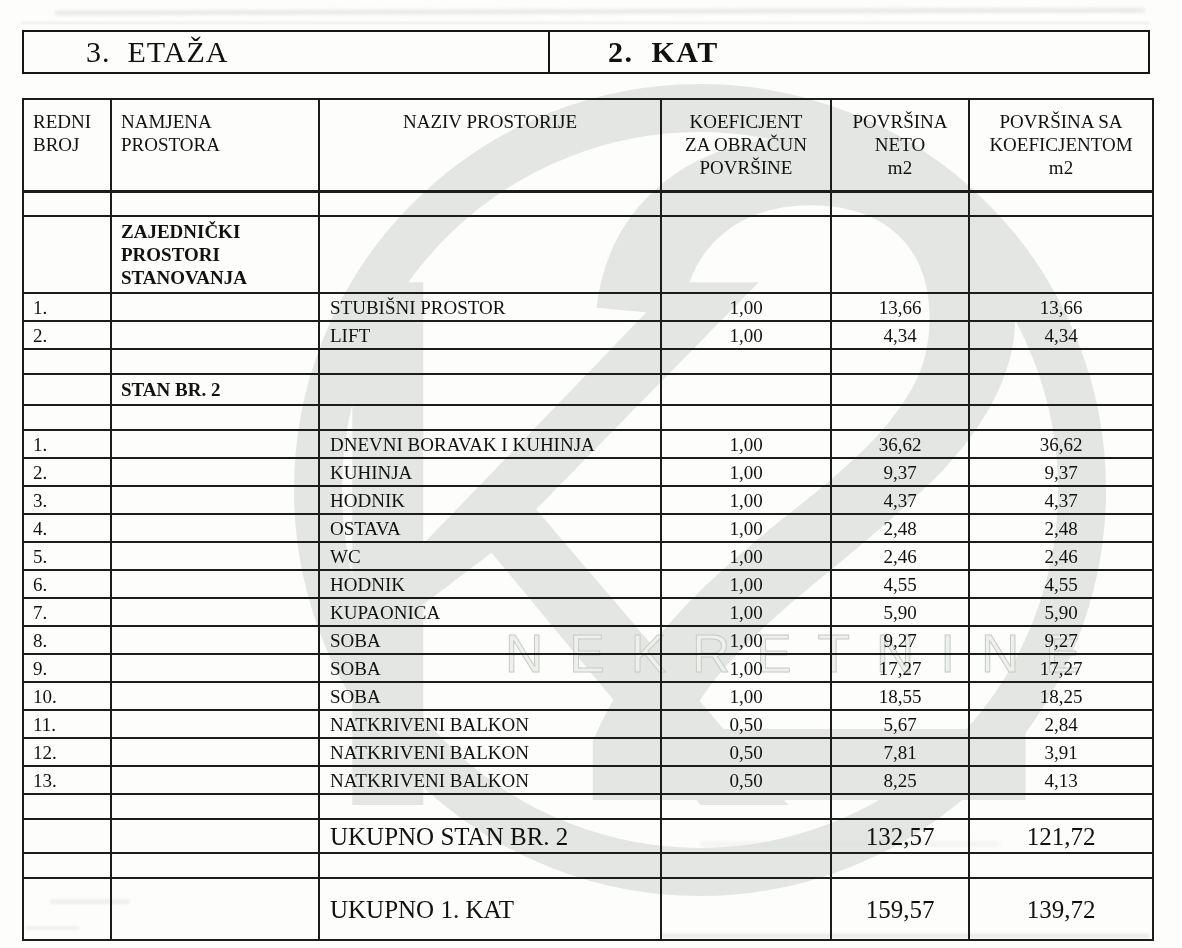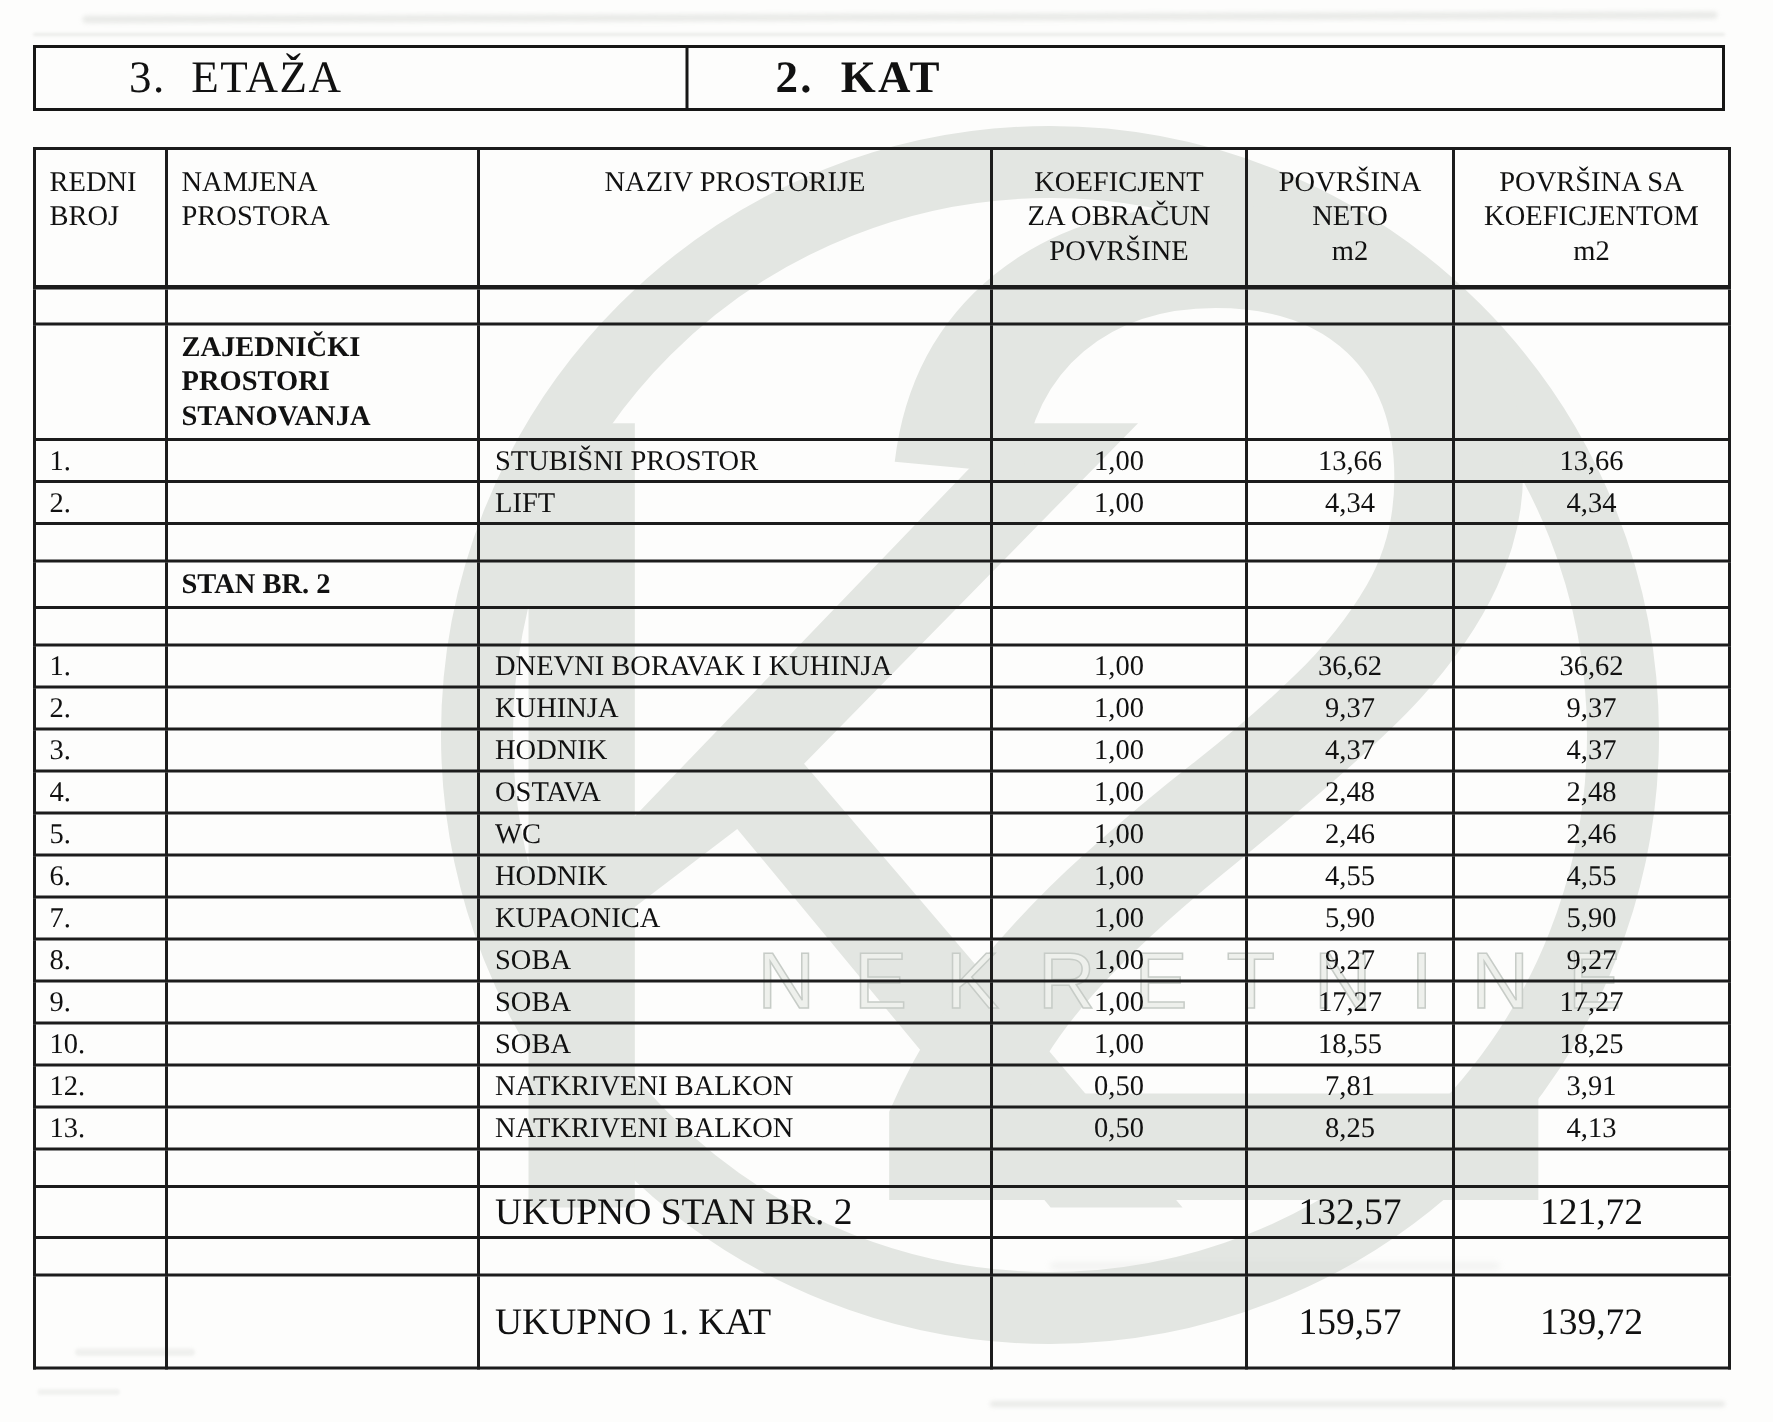--- a/index.html
+++ b/index.html
@@ -16,21 +16,21 @@
   .a3{left:660px;top:934px;width:490px;height:4px;opacity:.45;filter:blur(1.5px);}
   .a4{left:700px;top:842px;width:300px;height:4px;opacity:.3;filter:blur(2px);}
   .a5{left:50px;top:899px;width:80px;height:5px;opacity:.3;filter:blur(1px);}
   .a6{left:25px;top:926px;width:55px;height:4px;opacity:.28;filter:blur(1px);}
   
   .topbar{
     position:absolute;left:22px;top:30px;width:1128px;height:44px;
     border:2px solid #161616;box-sizing:border-box;display:flex;z-index:2;background:transparent;
   }
   .topbar-left{
-    width:435px;box-sizing:border-box;border-right:2px solid #161616;
+    width:526px;box-sizing:border-box;border-right:2px solid #161616;
     display:flex;align-items:center;padding-left:62px;
     font-size:30px;letter-spacing:1px;white-space:pre;
   }
   .topbar-right{
     flex:1;display:flex;align-items:center;padding-left:46px;
     font-size:30px;font-weight:bold;letter-spacing:1.5px;white-space:pre;margin-left:12px;
   }
   
   table.area-table{
     position:absolute;left:22px;top:98px;width:1130px;z-index:2;
@@ -241,20 +241,28 @@
         </tr>
         <tr class="row-data">
           <td class="col-redni">10.</td>
           <td class="col-namjena"></td>
           <td class="col-naziv">SOBA</td>
           <td class="col-koef">1,00</td>
           <td class="col-neto">18,55</td>
           <td class="col-sa">18,25</td>
         </tr>
         <tr class="row-data">
+          <td class="col-redni">11.</td>
+          <td class="col-namjena"></td>
+          <td class="col-naziv">NATKRIVENI BALKON</td>
+          <td class="col-koef">0,50</td>
+          <td class="col-neto">5,67</td>
+          <td class="col-sa">2,84</td>
+        </tr>
+        <tr class="row-data">
           <td class="col-redni">12.</td>
           <td class="col-namjena"></td>
           <td class="col-naziv">NATKRIVENI BALKON</td>
           <td class="col-koef">0,50</td>
           <td class="col-neto">7,81</td>
           <td class="col-sa">3,91</td>
         </tr>
         <tr class="row-data">
           <td class="col-redni">13.</td>
           <td class="col-namjena"></td>

